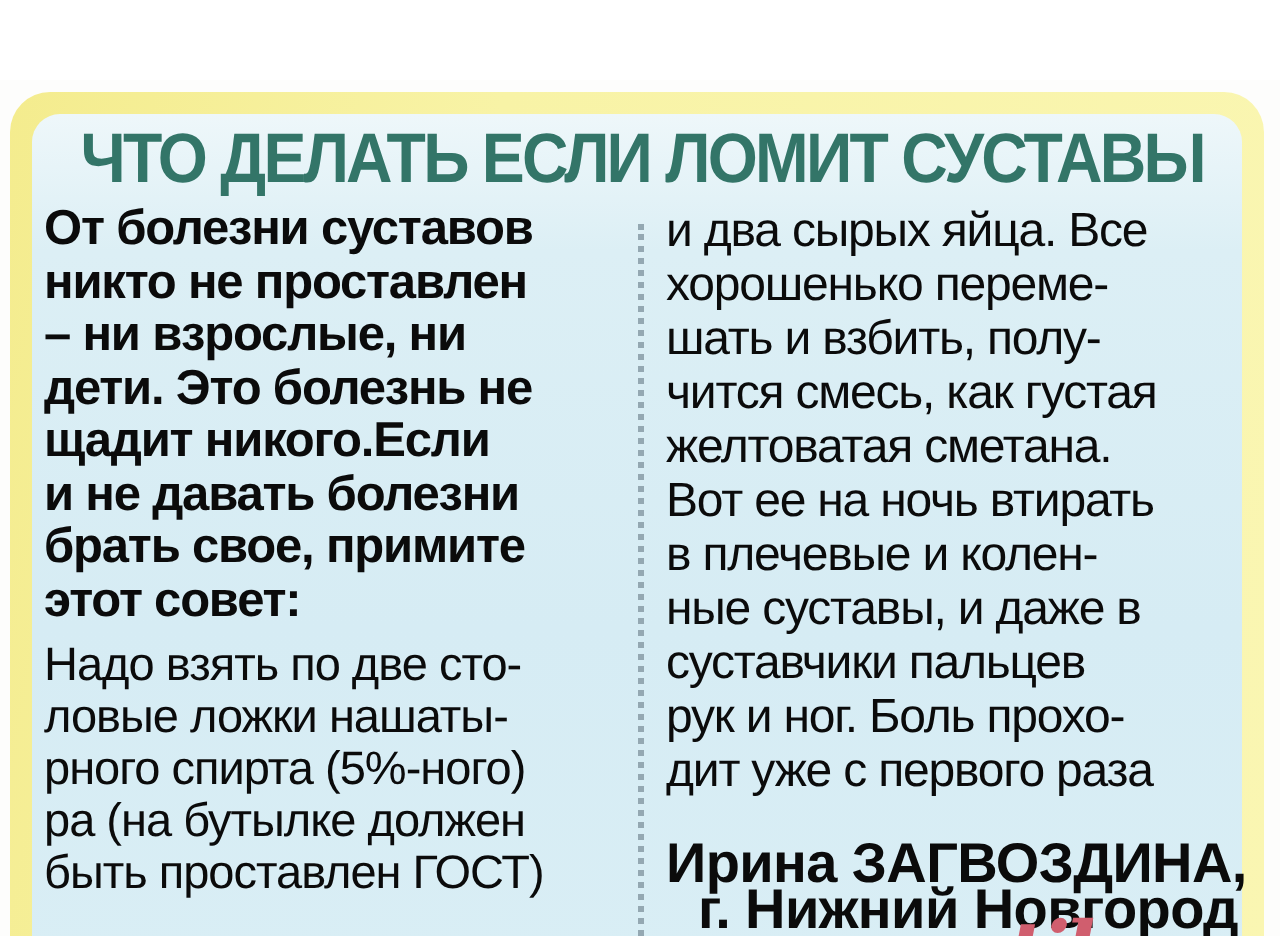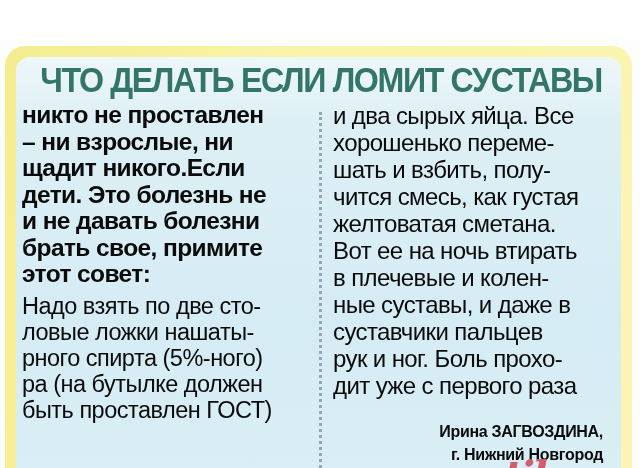--- a/index.html
+++ b/index.html
@@ -63,24 +63,24 @@
   }
   .bodytext {
     font-size: 24px;
     line-height: 27px;
     letter-spacing: -0.6px;
   }
   .signature {
     margin-top: 22px;
     text-align: right;
     font-weight: bold;
-    font-size: 16px;
+    font-size: 28px;
     line-height: 22.5px;
     letter-spacing: -0.3px;
-    padding-right: 18px;
+    padding-right: 2px;
   }
   .watermark {
     position: absolute;
     right: -4px;
     bottom: -12px;
     font-family: "DejaVu Serif", serif;
     font-style: italic;
     font-weight: bold;
     font-size: 41px;
     letter-spacing: -3px;
@@ -94,24 +94,25 @@
 <div class="canvas">
   <div class="frame">
     <div class="content">
 
       <h1 class="title">ЧТО ДЕЛАТЬ ЕСЛИ ЛОМИТ СУСТАВЫ</h1>
 
       <div class="divider"></div>
 
       <div class="col col-left">
         <div class="intro">
+            <div class="text-line">От болезни суставов</div>
             <div class="text-line">никто не проставлен</div>
             <div class="text-line">– ни взрослые, ни</div>
+            <div class="text-line">дети. Это болезнь не</div>
             <div class="text-line">щадит никого.Если</div>
-            <div class="text-line">дети. Это болезнь не</div>
             <div class="text-line">и не давать болезни</div>
             <div class="text-line">брать свое, примите</div>
             <div class="text-line">этот совет:</div>
           </div>
         <div class="recipe">
             <div class="text-line">Надо взять по две сто-</div>
             <div class="text-line">ловые ложки нашаты-</div>
             <div class="text-line">рного спирта (5%-ного)</div>
             <div class="text-line">ра (на бутылке должен</div>
             <div class="text-line">быть проставлен ГОСТ)</div>

